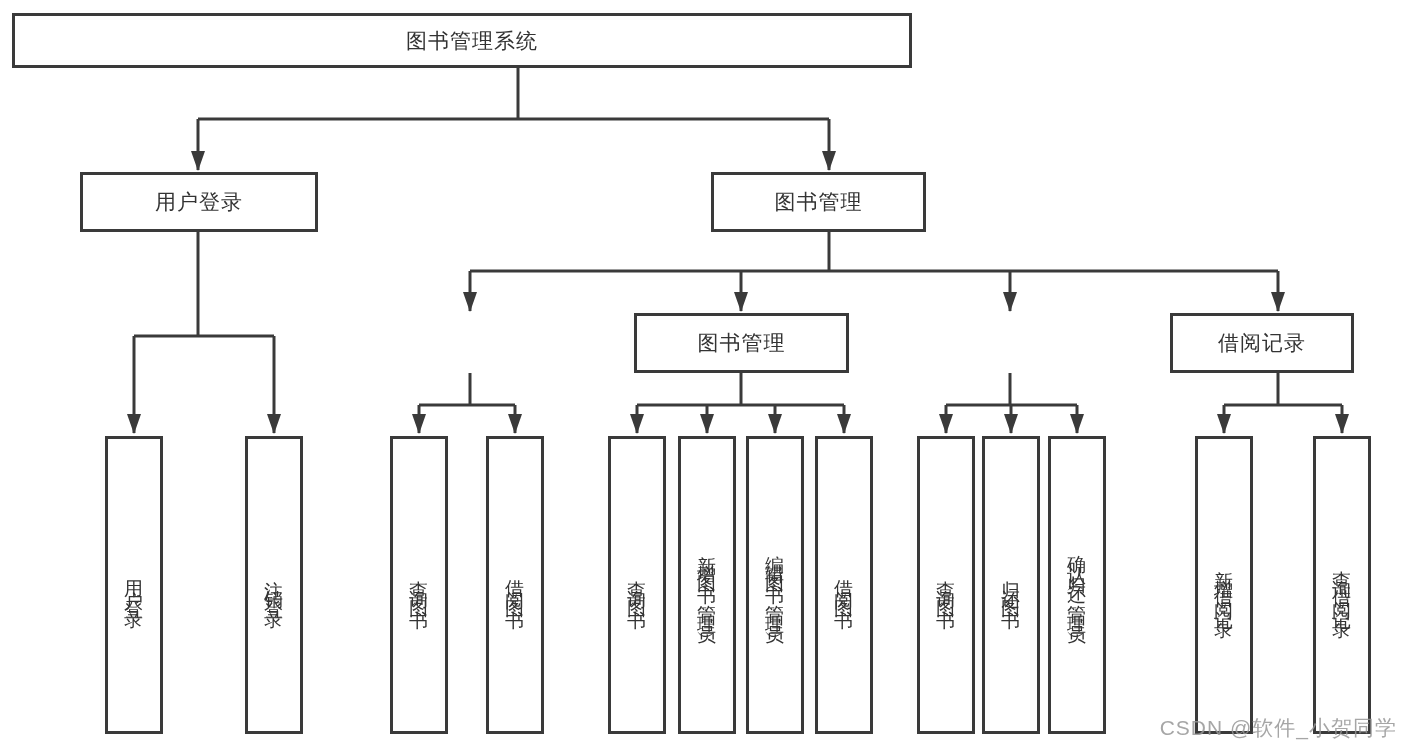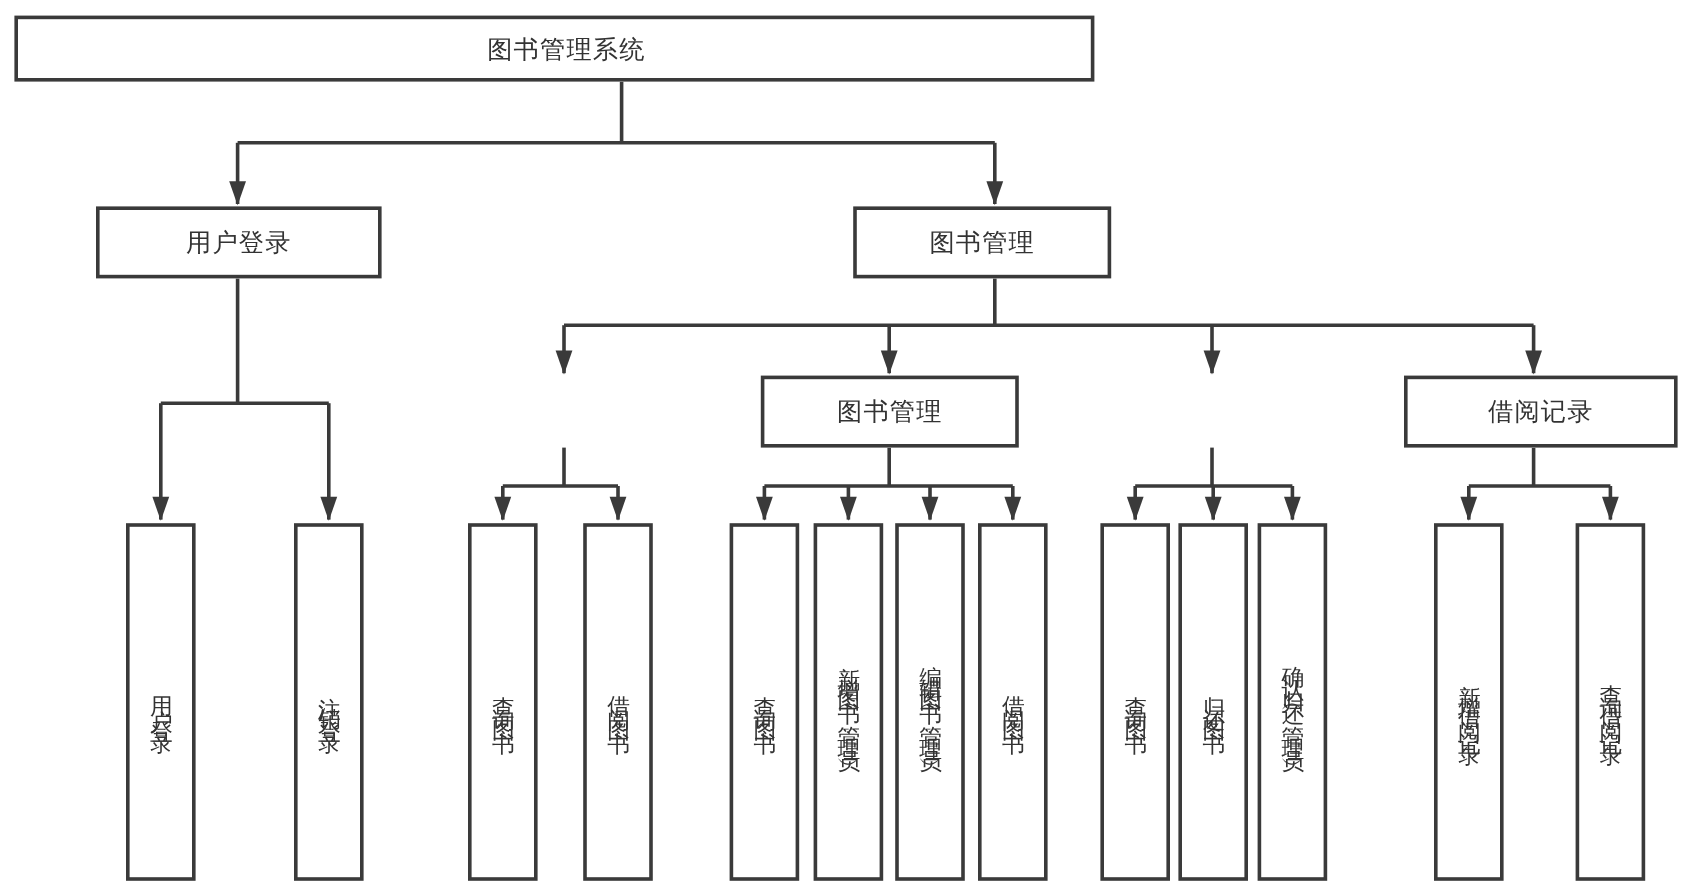--- a/index.html
+++ b/index.html
@@ -130,21 +130,21 @@
   <div class="node h-node l2-node" style="left:80px; top:172px; width:238px;">
     <span>用户登录</span>
   </div>
   <div class="node h-node l2-node" style="left:711px; top:172px; width:215px;">
     <span>图书管理</span>
   </div>
 
   <div class="node h-node l3-node" style="left:634px; top:313px; width:215px;">
     <span>图书管理</span>
   </div>
-  <div class="node h-node l3-node" style="left:1170px; top:313px; width:228px;">
+  <div class="node h-node l3-node" style="left:1170px; top:313px; width:184px;">
     <span>借阅记录</span>
   </div>
 
   <div class="node v-node" style="left:105px;">
     <span class="v-text">用户登录</span>
   </div>
   <div class="node v-node" style="left:245px;">
     <span class="v-text">注销登录</span>
   </div>
 
@@ -178,14 +178,15 @@
     <span class="v-text">确认归还（管理员）</span>
   </div>
 
   <div class="node v-node" style="left:1195px;">
     <span class="v-text">新增借阅记录</span>
   </div>
   <div class="node v-node" style="left:1313px;">
     <span class="v-text">查询借阅记录</span>
   </div>
 
+  <div class="watermark">CSDN @软件_小贺同学</div>
 
 </div>
 
 </body></html>

